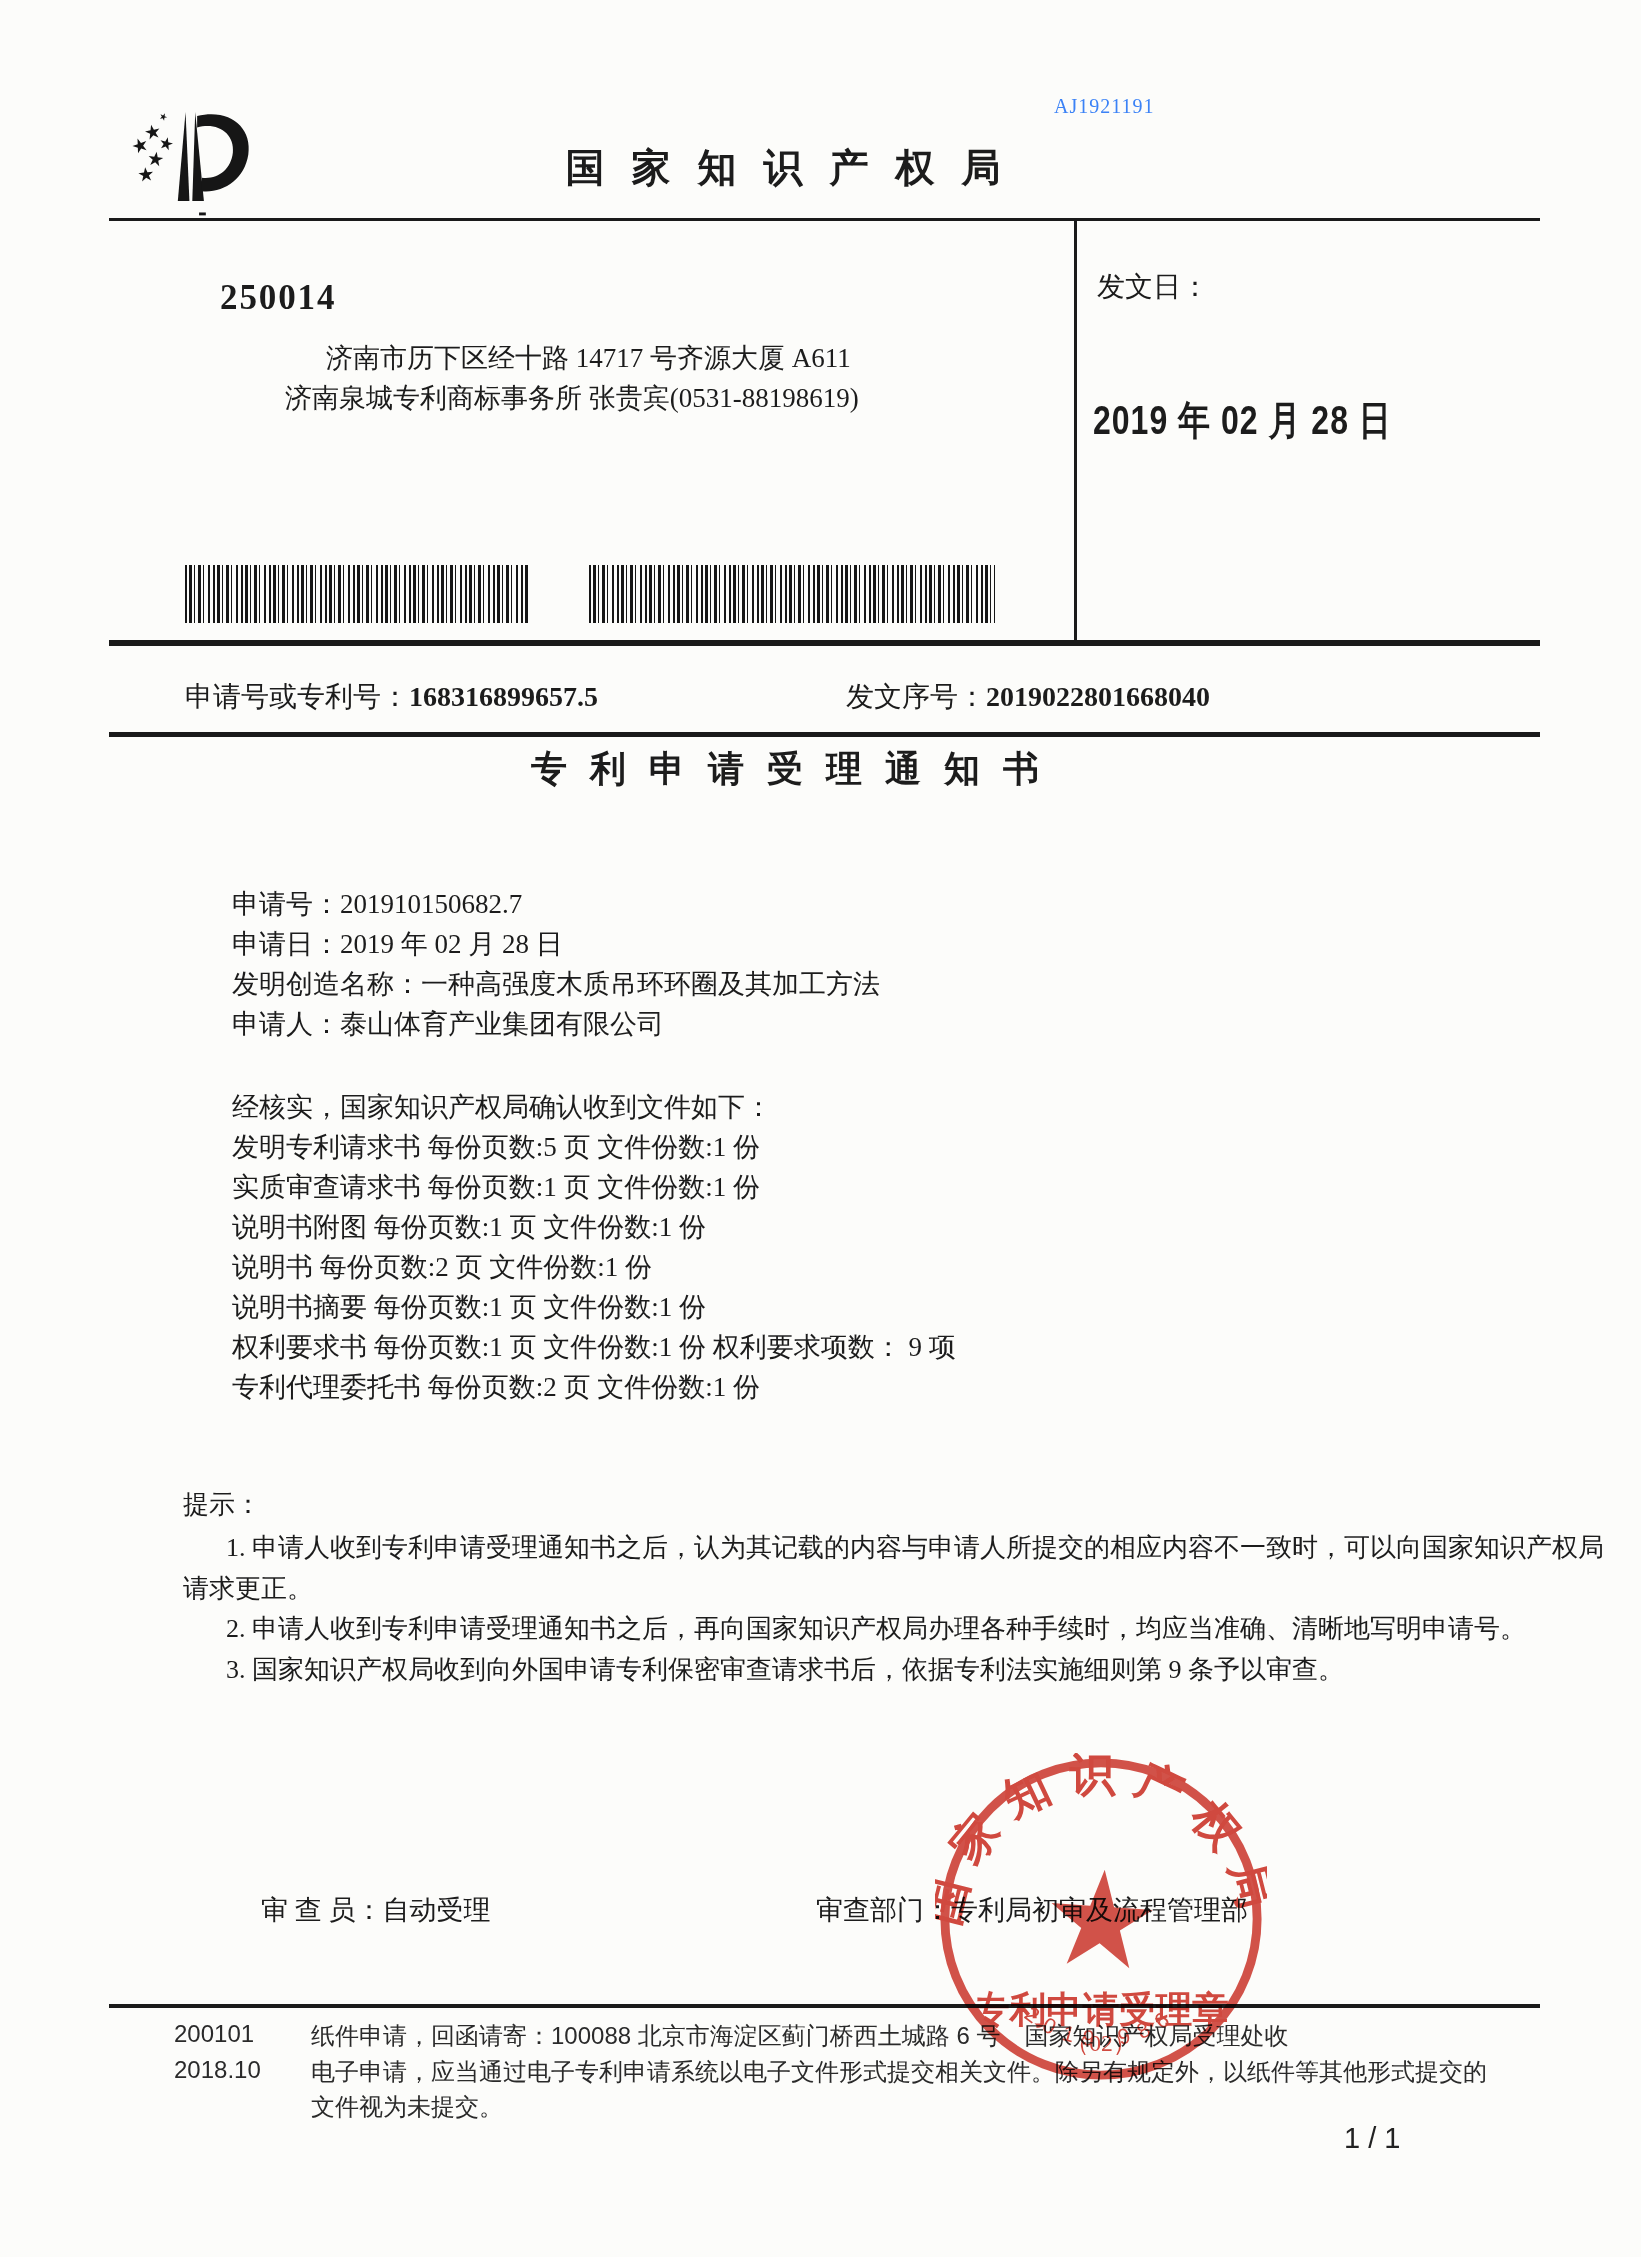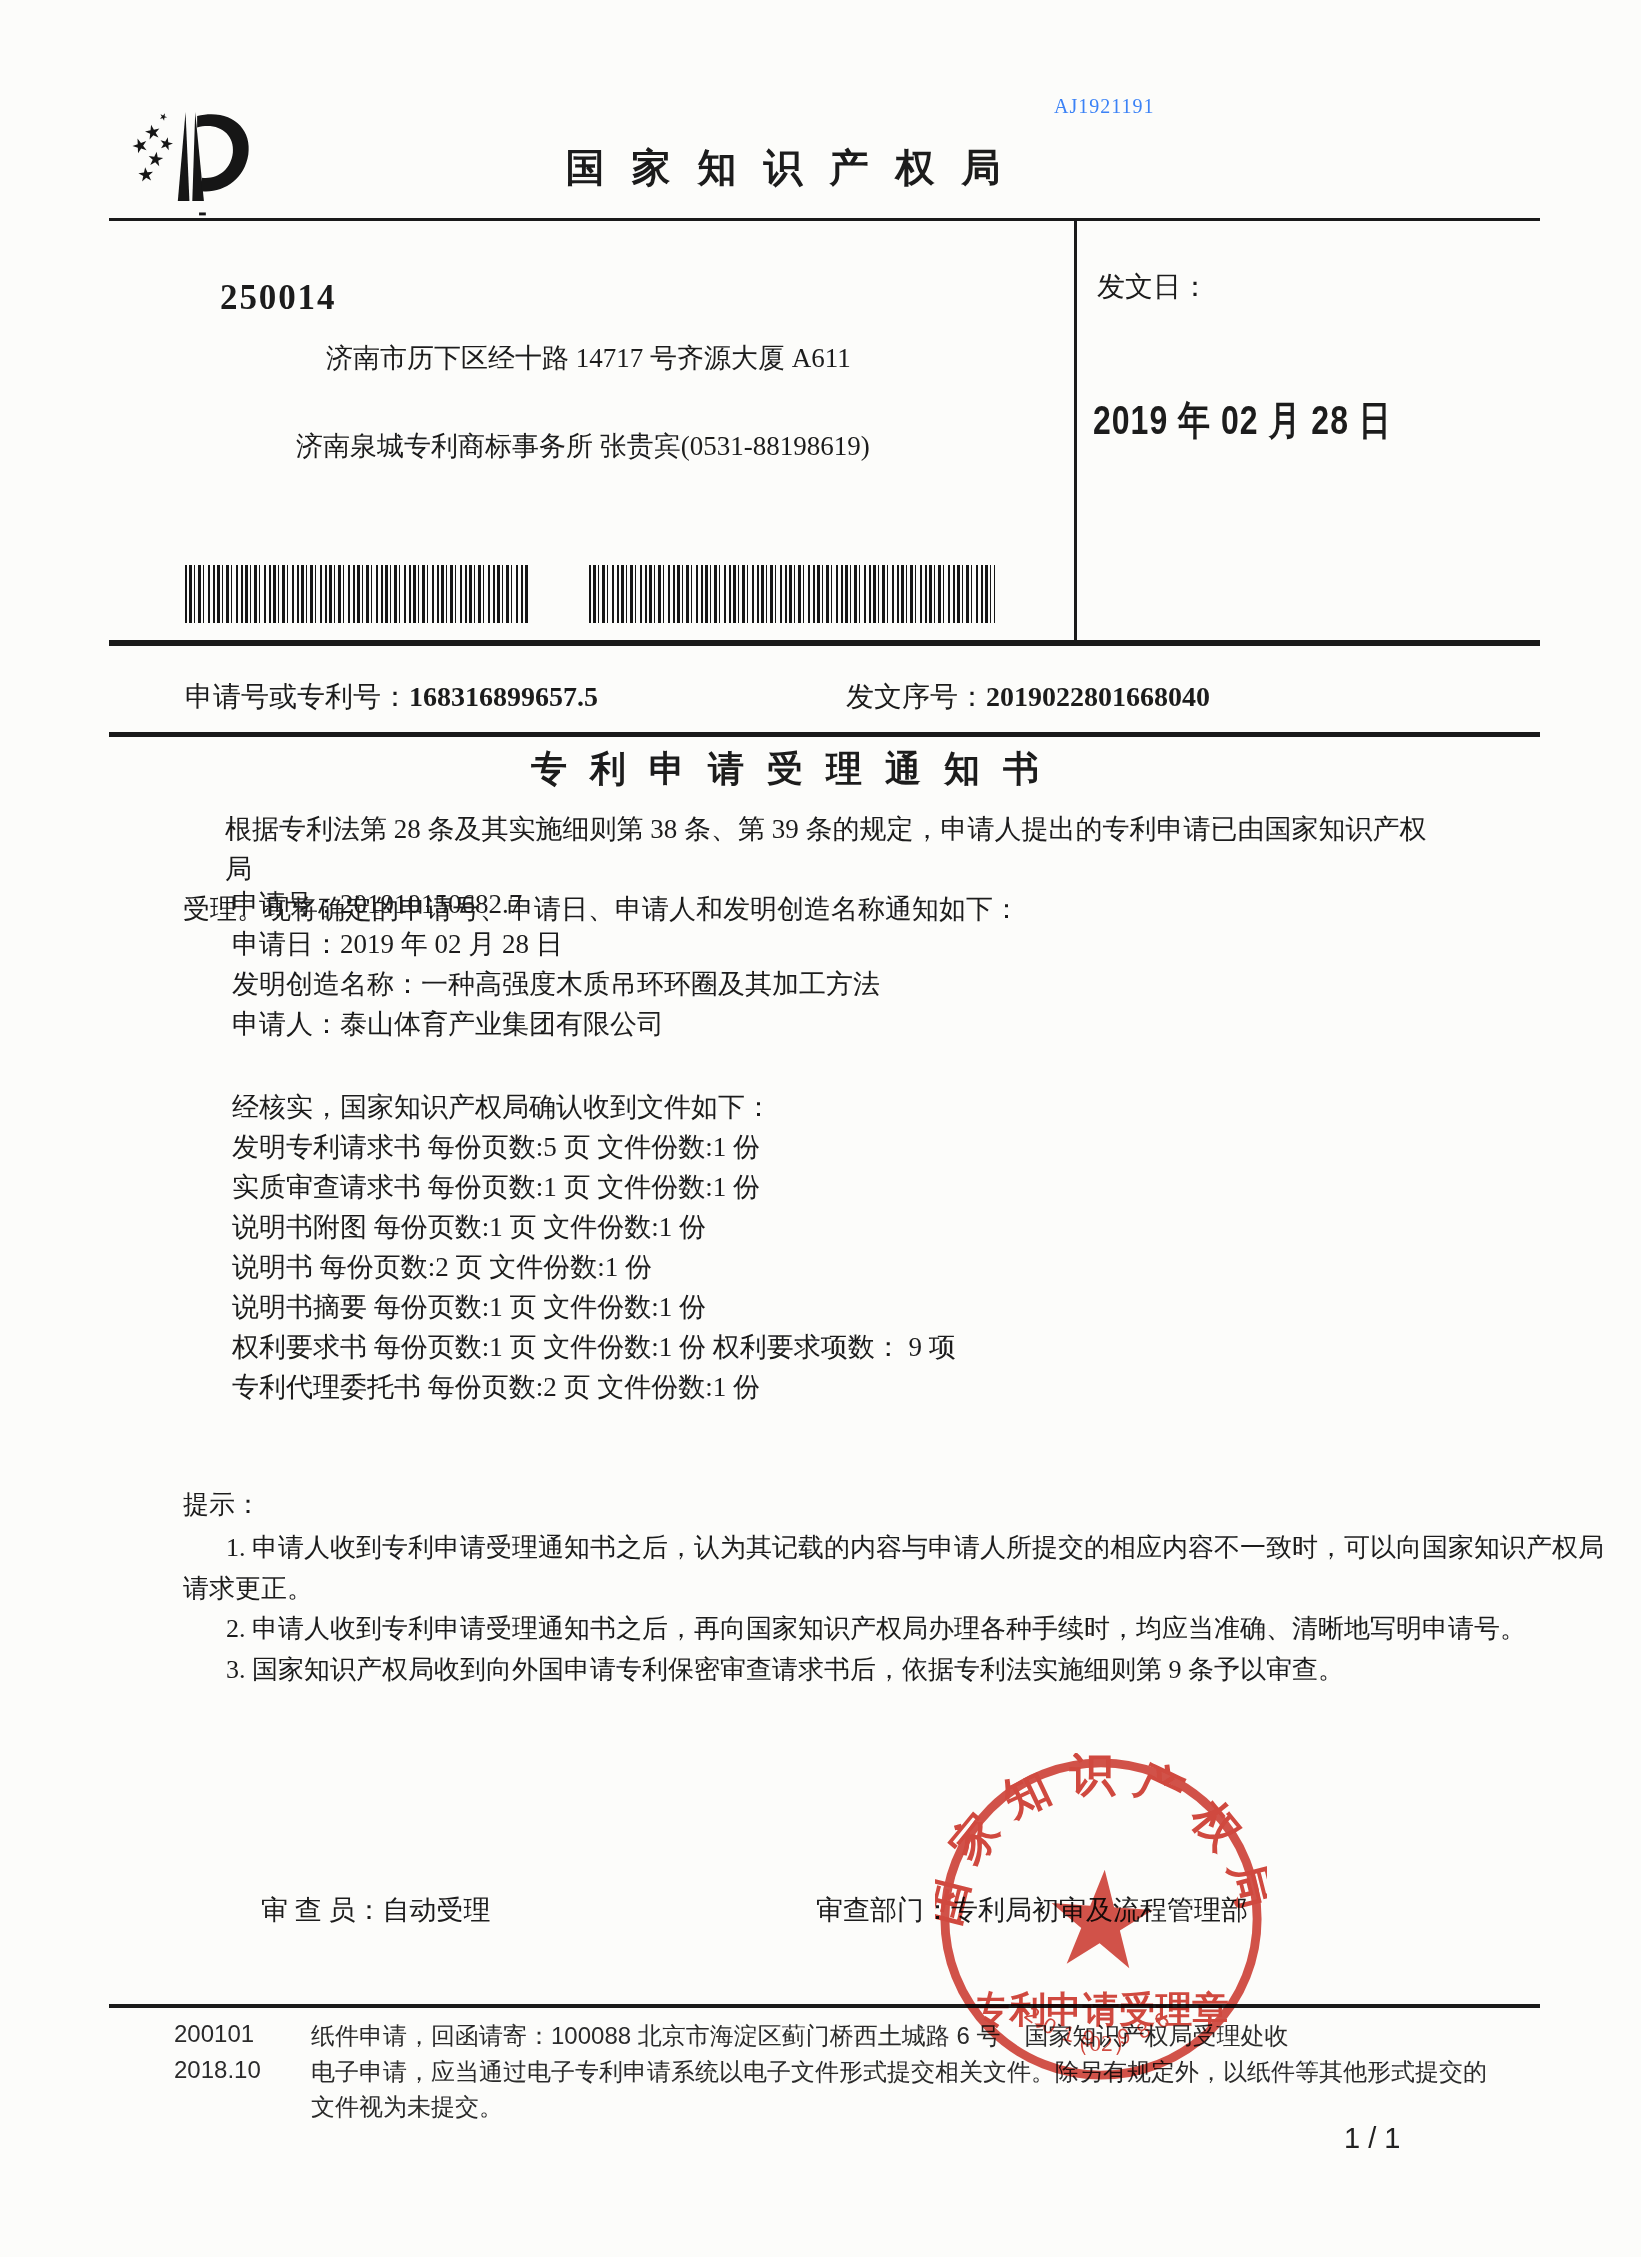--- a/index.html
+++ b/index.html
@@ -65,45 +65,41 @@
     </g>
   </svg>
 
   <div class="abs agency">国家知识产权局</div>
 
   <div class="abs rule" style="left:109px;top:218px;width:1431px;height:2.9px;"></div>
   <div class="abs rule" style="left:1074px;top:218px;width:2.9px;height:425px;"></div>
 
   <div class="abs postcode" style="left:220px;top:278px;">250014</div>
   <div class="abs addr" style="left:326px;top:340px;">济南市历下区经十路 14717 号齐源大厦 A611</div>
-  <div class="abs addr" style="left:296px;top:380px;margin-top:48px;">济南泉城专利商标事务所  张贵宾(0531-88198619)</div>
+  <div class="abs addr" style="left:285px;top:380px;">济南泉城专利商标事务所  张贵宾(0531-88198619)</div>
 
   <div class="abs issue-label" style="left:1097px;top:268px;">发文日：</div>
   <div class="abs issue-date" style="left:1093px;top:394px;">2019 年 02 月 28 日</div>
 
   <div class="abs barcode" style="left:185px;top:565px;width:344px;"></div>
   <div class="abs barcode" style="left:589px;top:565px;width:406px;"></div>
 
   <div class="abs rule" style="left:109px;top:640px;width:1431px;height:5.8px;"></div>
 
   <div class="abs meta-row" style="left:185px;top:678px;">
     <span>申请号或专利号：</span><b>168316899657.5</b>
   </div>
   <div class="abs meta-row" style="left:846px;top:678px;">
     <span>发文序号：</span><b>2019022801668040</b>
   </div>
 
   <div class="abs rule" style="left:109px;top:732px;width:1431px;height:4.8px;"></div>
 
   <div class="abs doc-title">专利申请受理通知书</div>
 
-  <div class="abs body-text" style="left:183px;top:809px;width:1265px;">
-    <div style="padding-left:42px;">根据专利法第 28 条及其实施细则第 38 条、第 39 条的规定，申请人提出的专利申请已由国家知识产权局</div>
-    <div>受理。现将确定的申请号、申请日、申请人和发明创造名称通知如下：</div>
-  </div>
 
   <div class="abs body-text" style="left:232px;top:884px;line-height:40px;">
     <div>申请号：201910150682.7</div>
     <div>申请日：2019 年 02 月 28 日</div>
     <div>发明创造名称：一种高强度木质吊环环圈及其加工方法</div>
     <div>申请人：泰山体育产业集团有限公司</div>
   </div>
 
   <div class="abs list" style="left:232px;top:1087px;">
     <div>经核实，国家知识产权局确认收到文件如下：</div>

